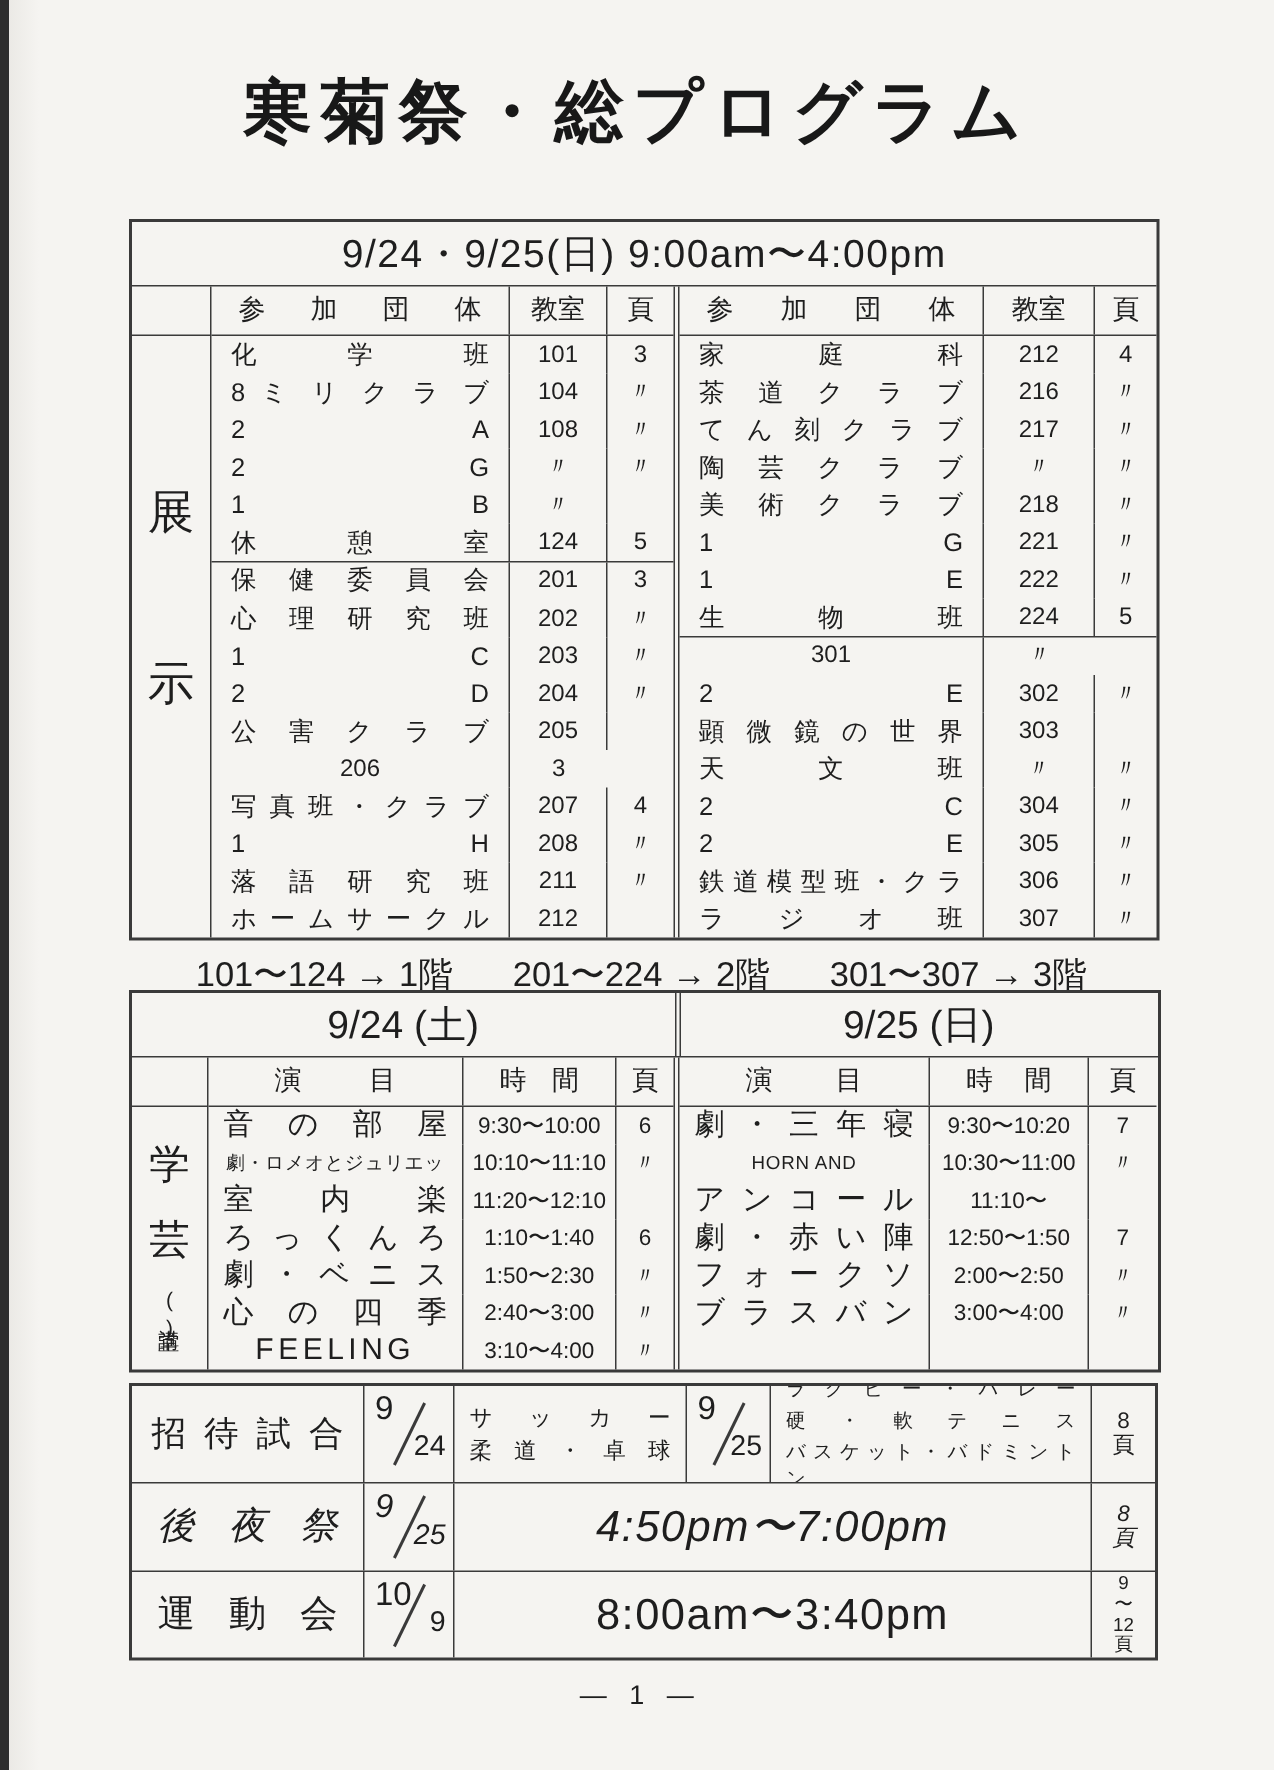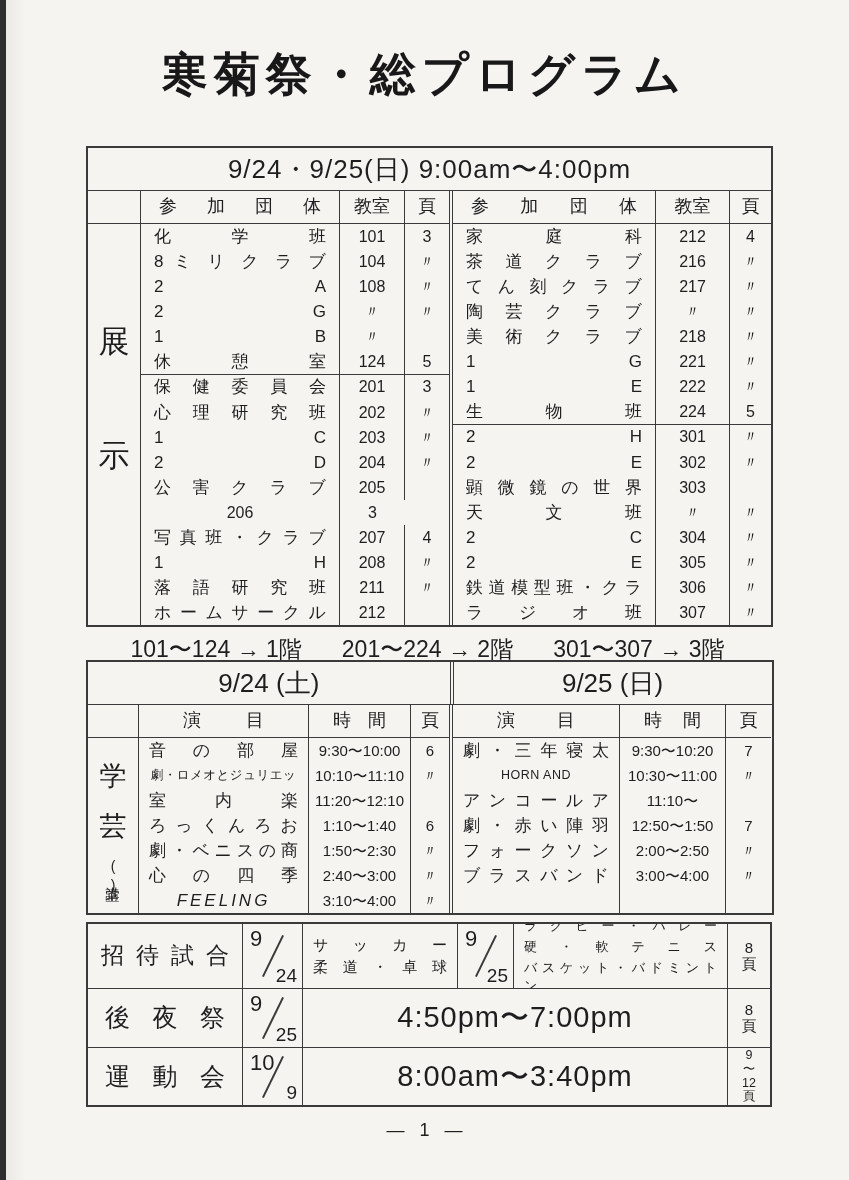--- a/index.html
+++ b/index.html
@@ -93,40 +93,40 @@
   .t2 .hr .colhdr,.t2 .hr .srow{grid-template-columns:167px 106px 45px;}
   .ch-item{padding:0 44px;}
   .ch-time{padding:0 24px;}
   .t2 .side-label{gap:14px;font-size:27px;}
   .side-sub{
     writing-mode:vertical-rl;text-orientation:upright;
     font-size:14px;letter-spacing:1px;line-height:1;
   }
   .srow{display:grid;height:25px;}
   .srow .cell{line-height:25px;}
-  .srow .name{font-size:17px;padding:0 10px;}
+  .srow .name{font-size:20px;padding:0 10px;}
   .srow .time{font-size:15px;text-align:center;}
   .srow .pg{font-size:15px;text-align:center;}
   .srow.small .name{font-size:12.5px;text-align:center;text-align-last:center;letter-spacing:0.5px;}
-  .srow.center .name{text-align:center;text-align-last:center;letter-spacing:3px;font-style:italic;}
+  .srow.center .name{text-align:center;text-align-last:center;letter-spacing:3px;}
   
   .t3{top:922px;}
   .erow{display:grid;border-bottom:1.5px solid var(--ink);}
   .erow:last-child{border-bottom:none;}
   .erow .cell{border-right:1.5px solid var(--ink);display:flex;align-items:center;justify-content:center;}
   .erow .cell:last-child{border-right:none;}
   .r1{grid-template-columns:155px 60px 155px 56px 214px 42px;height:64px;}
-  .r2{grid-template-columns:155px 60px 425px 42px;height:58px;}
+  .r2{grid-template-columns:155px 60px 425px 42px;height:58px;font-style:italic;}
   .r3{grid-template-columns:155px 60px 425px 42px;height:57px;}
   .elabel{display:block !important;text-align:justify;text-align-last:justify;}
   .r1 .elabel{font-size:23px;line-height:62px;padding:0 13px;}
   .r2 .elabel,.r3 .elabel{font-size:25px;line-height:56px;padding:0 17px;}
   .edate{position:relative;}
   .fnum{position:absolute;top:2px;left:7px;font-size:22px;}
-  .fden{position:absolute;bottom:1px;right:5px;font-size:19px;}
+  .fden{position:absolute;bottom:12px;right:5px;font-size:19px;}
   .fslash{
     position:absolute;left:50%;top:50%;width:2px;height:46px;
     background:var(--ink);
     transform:translate(-50%,-50%) rotate(26deg);
   }
   .elines{flex-direction:column;gap:3px;}
   .elines div{width:100%;box-sizing:border-box;padding:0 10px;text-align:justify;text-align-last:justify;}
   .g1 div{font-size:15px;}
   .g2 div{font-size:13px;}
   .bigtime{font-size:29px;letter-spacing:1px;}
@@ -311,21 +311,20 @@
               <div class="cell pg num">〃</div>
             </div>
 
             <div class="xrow">
               <div class="cell name jname">生 物 班</div>
               <div class="cell room num">224</div>
               <div class="cell pg num">5</div>
             </div>
 
             <div class="xrow sep">
-              <div class="cell name jname">2 H</div>
               <div class="cell room num">301</div>
               <div class="cell pg num">〃</div>
             </div>
 
             <div class="xrow">
               <div class="cell name jname">2 E</div>
               <div class="cell room num">302</div>
               <div class="cell pg num">〃</div>
             </div>
 

